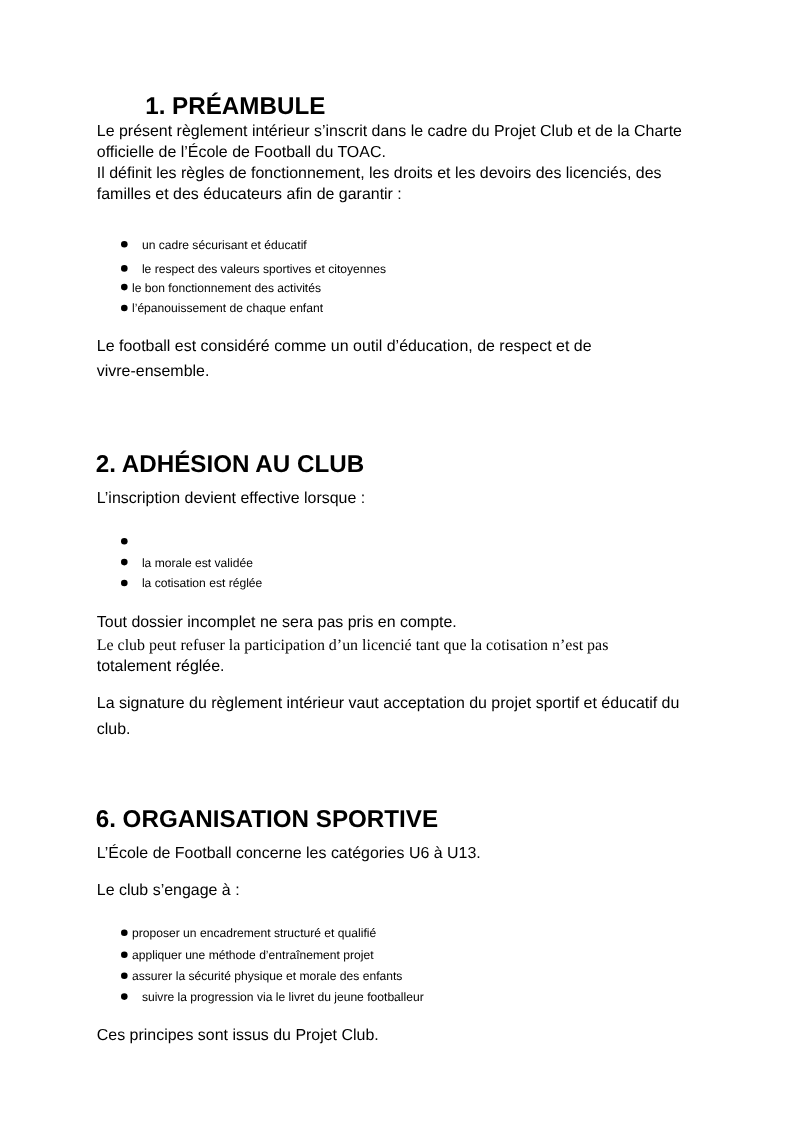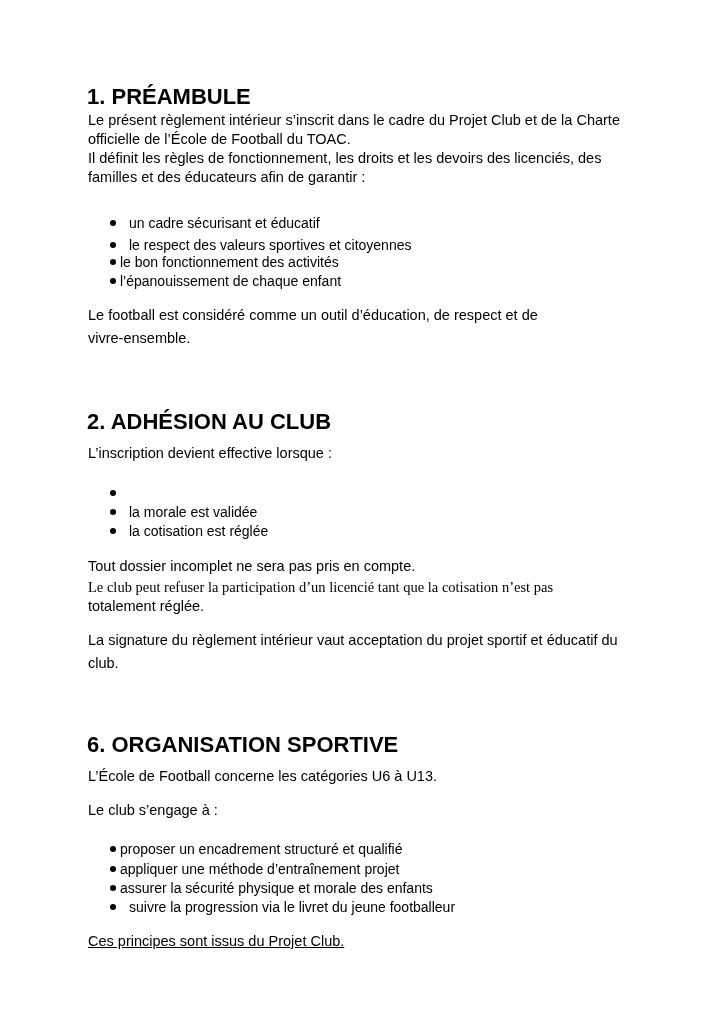--- a/index.html
+++ b/index.html
@@ -6,28 +6,28 @@
     body {
       width: 724px; height: 1024px; position: relative; overflow: hidden;
       font-family: "Liberation Sans", sans-serif; color: #000;
     }
     .abs { position: absolute; left: 88px; white-space: nowrap; }
     h1 {
       margin: 0; font-size: 22px; font-weight: bold; line-height: 26px;
       position: absolute; left: 87px; white-space: nowrap;
     }
     .p { font-size: 14.5px; line-height: 19px; }
-    .bullet { position: absolute; font-size: 14px; line-height: 19px; white-space: nowrap; }
+    .bullet { position: absolute; font-size: 11px; line-height: 19px; white-space: nowrap; }
     .bullet .dot { display: inline-block; width: 6px; height: 6px; border-radius: 50%; background: #000; vertical-align: middle; margin-right: 4px; position: relative; top: -1px; }
     .bullet.wide .dot { margin-right: 13px; }
   </style>
 </head>
 <body>
 
-<h1 style="top:84px;">1. PRÉAMBULE</h1>
+<h1 style="top:84px;margin-left:45px;">1. PRÉAMBULE</h1>
 <div class="abs p" style="top:111px;">Le présent règlement intérieur s’inscrit dans le cadre du Projet Club et de la Charte</div>
 <div class="abs p" style="top:130px;">officielle de l’École de Football du TOAC.</div>
 <div class="abs p" style="top:149px;">Il définit les règles de fonctionnement, les droits et les devoirs des licenciés, des</div>
 <div class="abs p" style="top:168px;">familles et des éducateurs afin de garantir :</div>
 
 <div class="bullet wide" style="left:110px; top:214px;"><span class="dot"></span><span>un cadre sécurisant et éducatif</span></div>
 <div class="bullet wide" style="left:110px; top:236px;"><span class="dot"></span><span>le respect des valeurs sportives et citoyennes</span></div>
 <div class="bullet" style="left:110px; top:253px;"><span class="dot"></span><span>le bon fonctionnement des activités</span></div>
 <div class="bullet" style="left:110px; top:272px;"><span class="dot"></span><span>l’épanouissement de chaque enfant</span></div>
 
@@ -49,13 +49,13 @@
 
 <h1 style="top:732px;">6. ORGANISATION SPORTIVE</h1>
 <div class="abs p" style="top:767px;">L’École de Football concerne les catégories U6 à U13.</div>
 <div class="abs p" style="top:801px;">Le club s’engage à :</div>
 
 <div class="bullet" style="left:110px; top:840px;"><span class="dot"></span><span>proposer un encadrement structuré et qualifié</span></div>
 <div class="bullet" style="left:110px; top:860px;"><span class="dot"></span><span>appliquer une méthode d’entraînement projet</span></div>
 <div class="bullet" style="left:110px; top:879px;"><span class="dot"></span><span>assurer la sécurité physique et morale des enfants</span></div>
 <div class="bullet wide" style="left:110px; top:898px;"><span class="dot"></span><span>suivre la progression via le livret du jeune footballeur</span></div>
 
-<div class="abs p" style="top:932px;text-decoration:underline;">Ces principes sont issus du Projet Club.</div>
+<div class="abs p" style="top:932px;">Ces principes sont issus du Projet Club.</div>
 
 </body></html>

